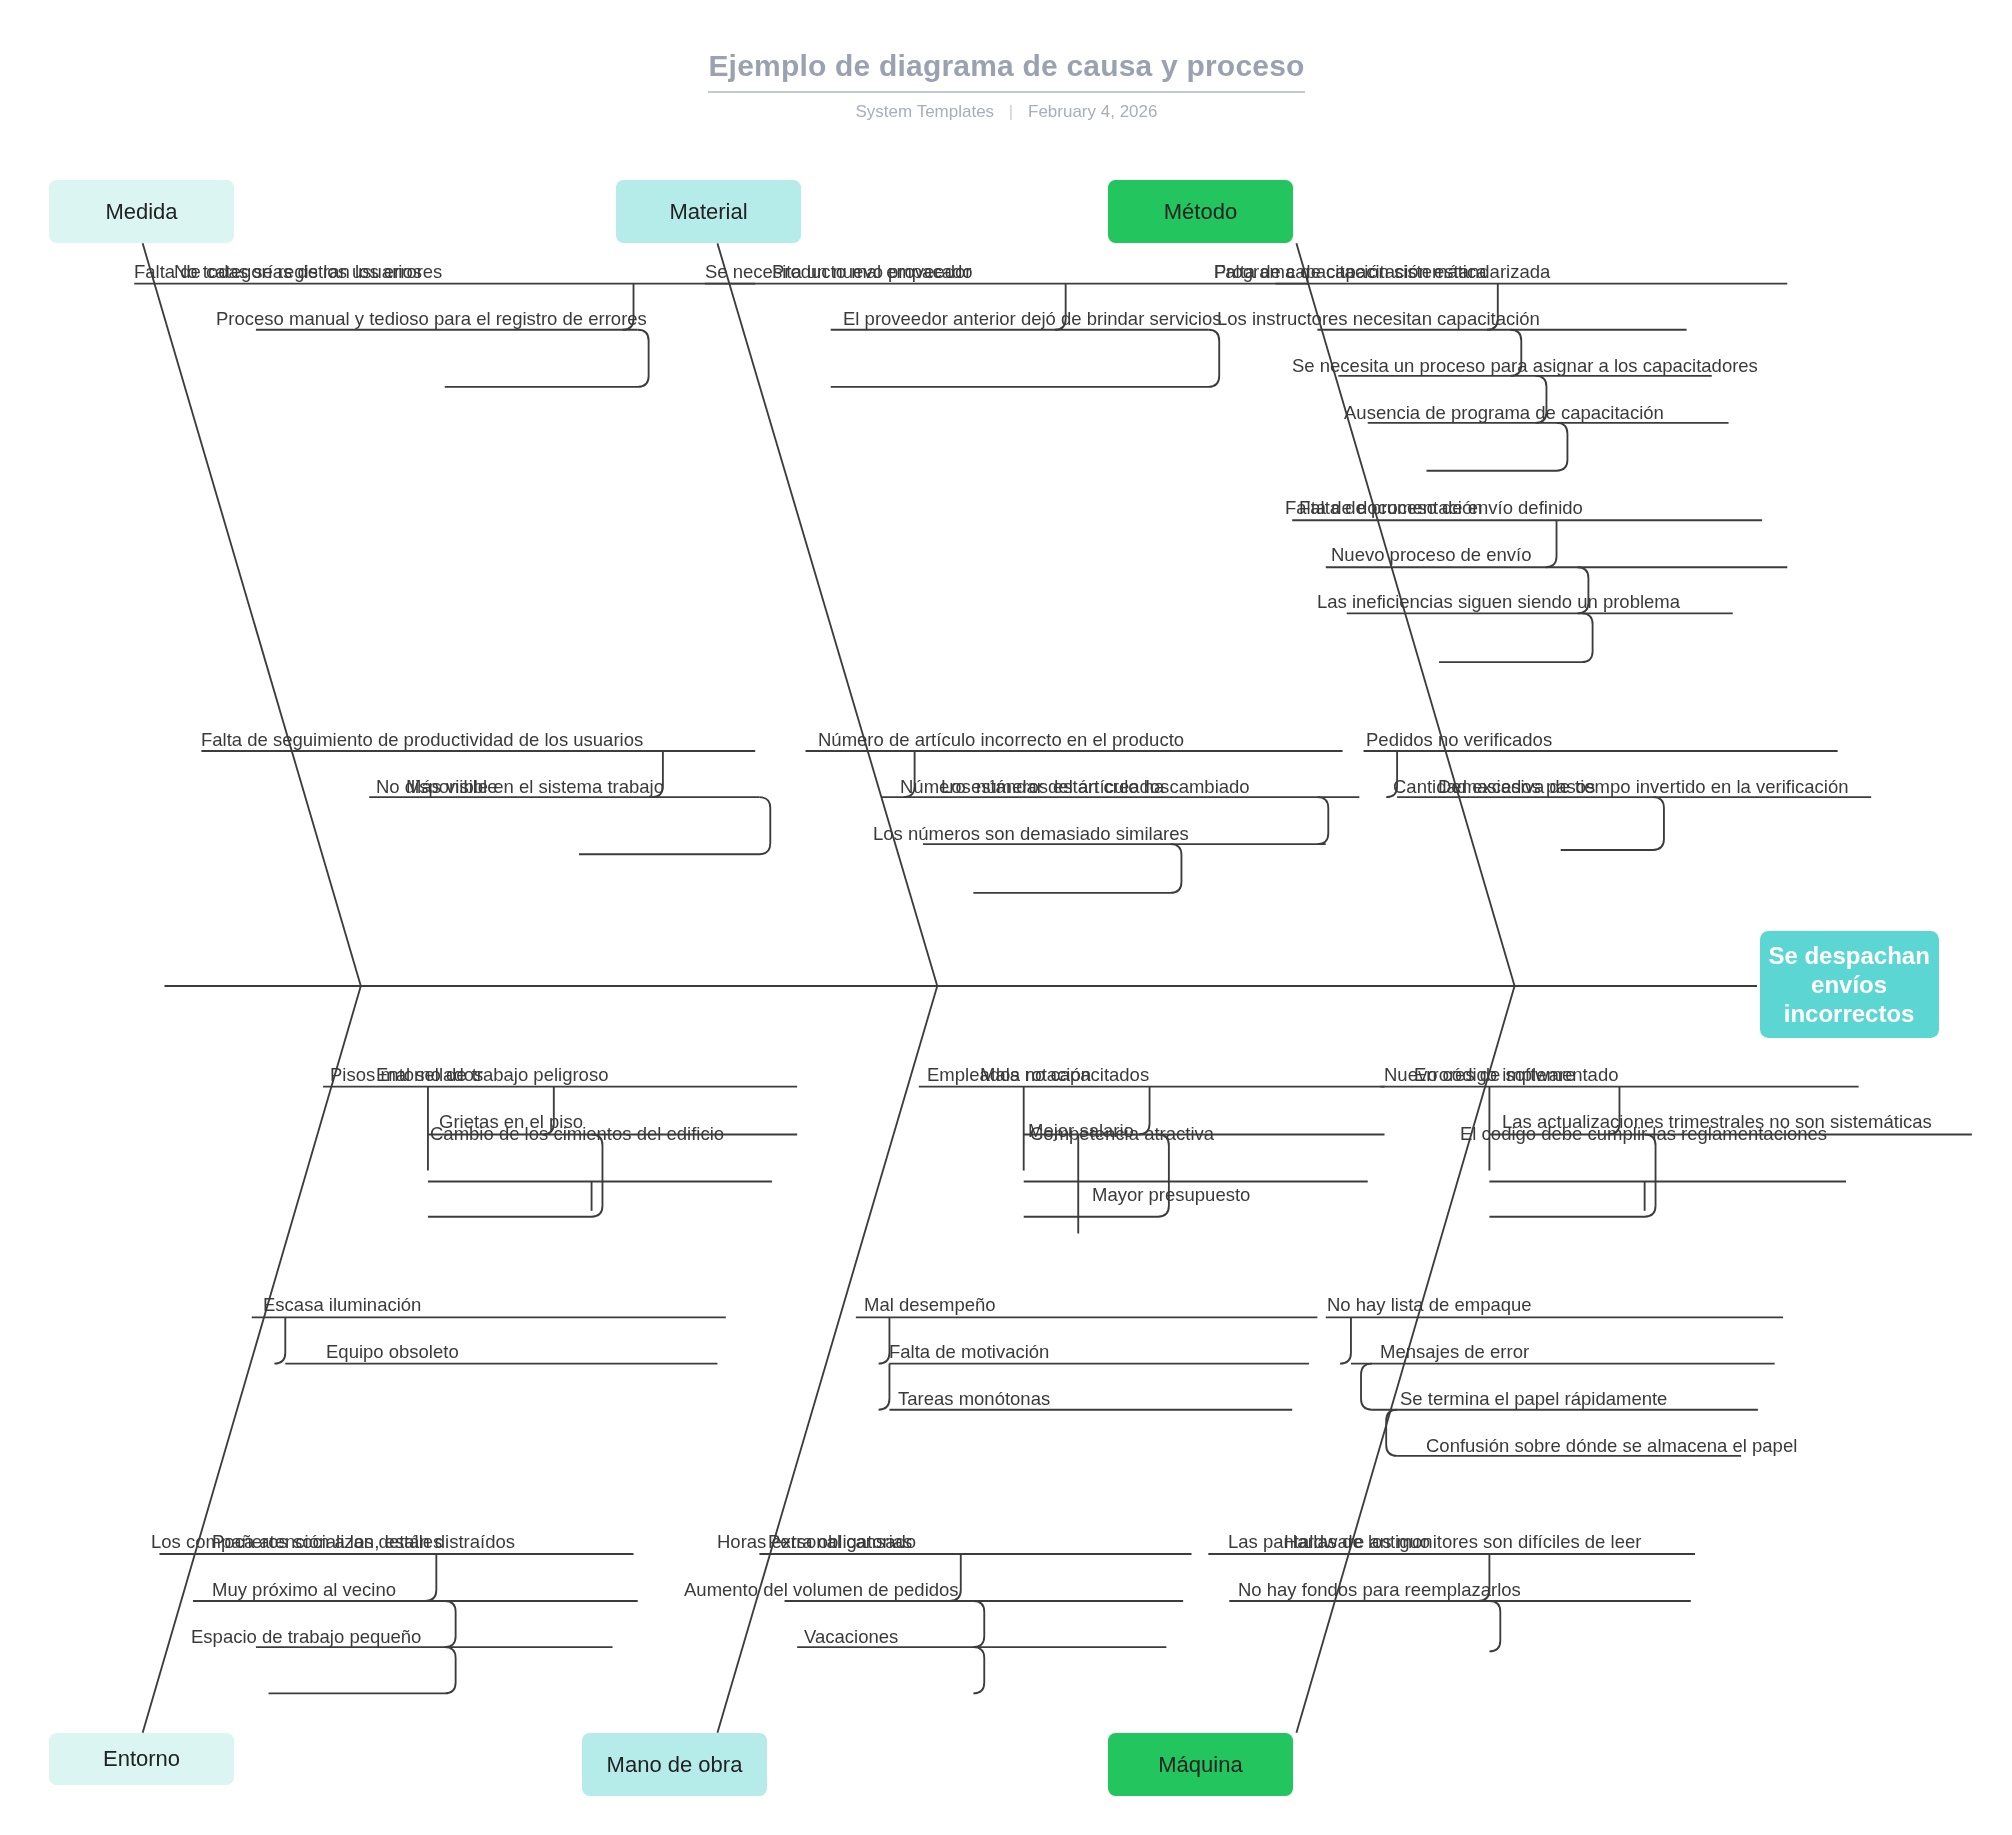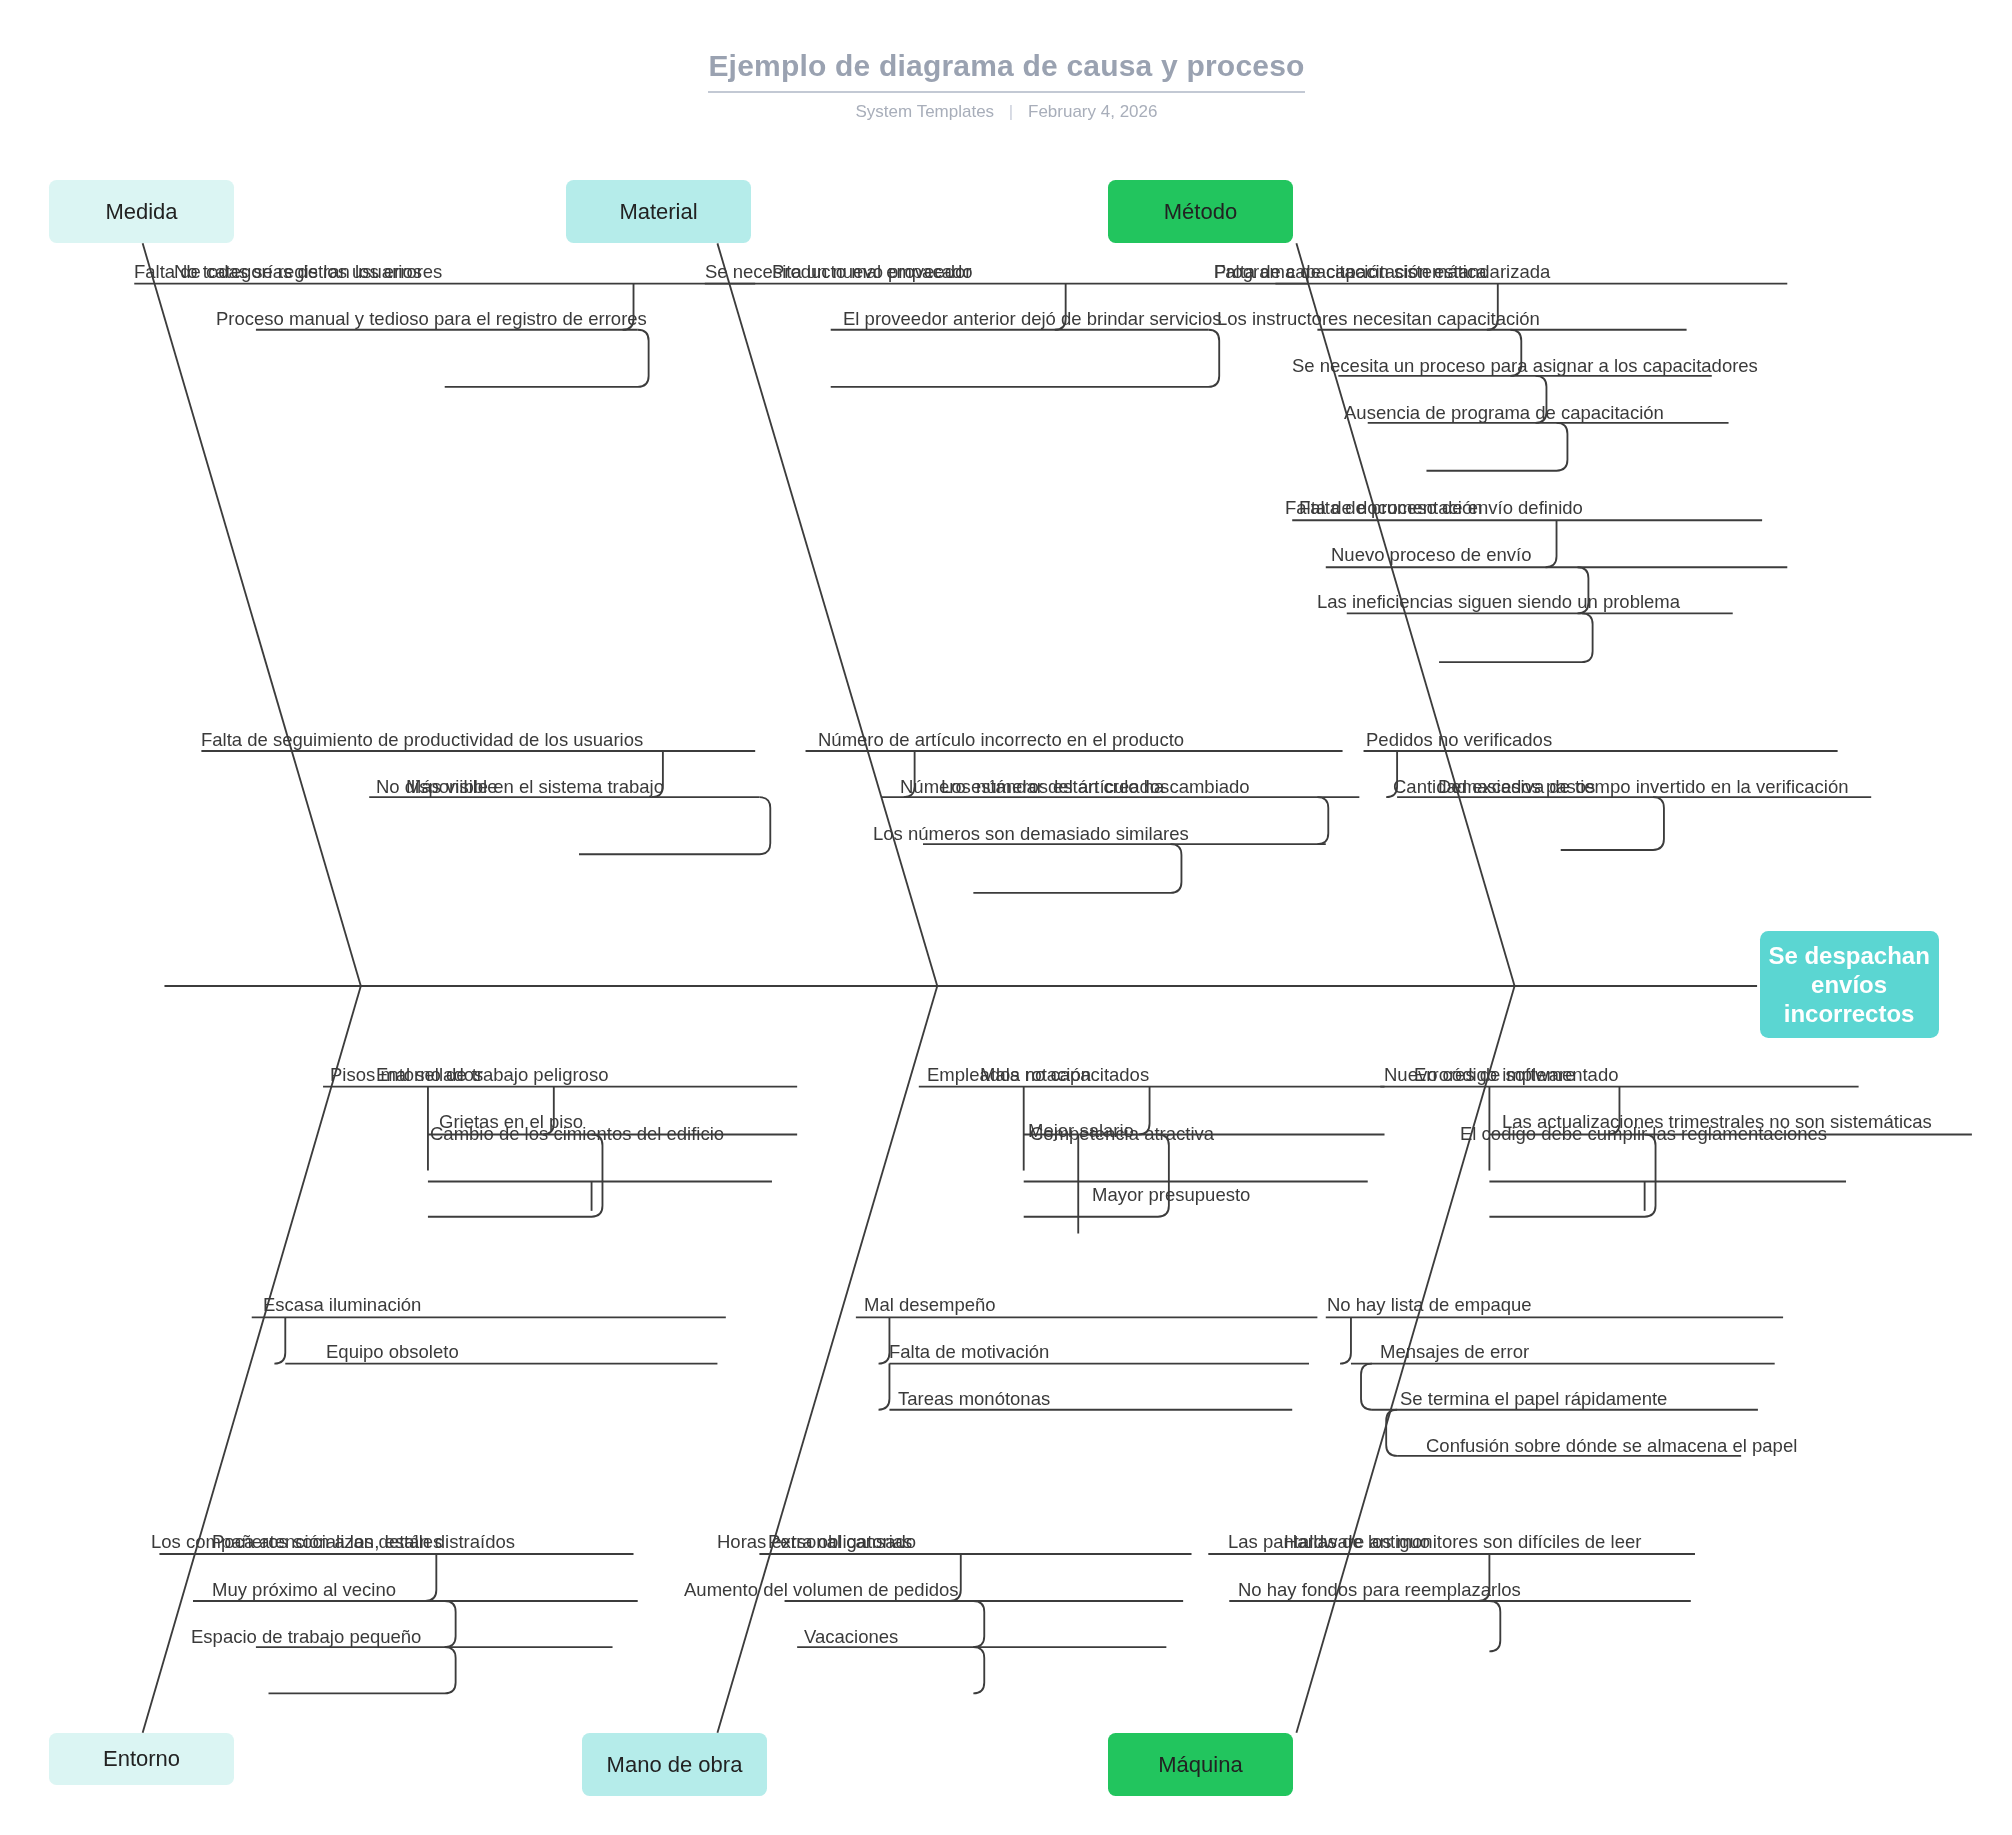--- a/index.html
+++ b/index.html
@@ -180,21 +180,21 @@
       <line x1="1440" y1="1852" x2="2020" y2="1852"></line>
       <line x1="1465" y1="1908" x2="2015" y2="1908"></line>
       <path d="M 1775 1852 L 1775 1895 Q 1775 1908 1762 1908"></path>
       <path d="M 1775 1908 Q 1788 1908 1788 1921 L 1788 1955 Q 1788 1968 1775 1968 L 1775 1968"></path>
     </g>
   </svg>
 
   <div class="cat-box cat-l1" style="left:49px;top:180px;width:185px;height:63px;">
     <span>Medida</span>
   </div>
-  <div class="cat-box cat-l2" style="left:566px;top:180px;width:185px;height:63px;">
+  <div class="cat-box cat-l2" style="left:616px;top:180px;width:185px;height:63px;">
     <span>Material</span>
   </div>
   <div class="cat-box cat-l3" style="left:1108px;top:180px;width:185px;height:63px;">
     <span>Método</span>
   </div>
 
   <div class="cat-box cat-l1" style="left:49px;top:1733px;width:185px;height:52px;">
     <span>Entorno</span>
   </div>
   <div class="cat-box cat-l2" style="left:582px;top:1733px;width:185px;height:63px;">

